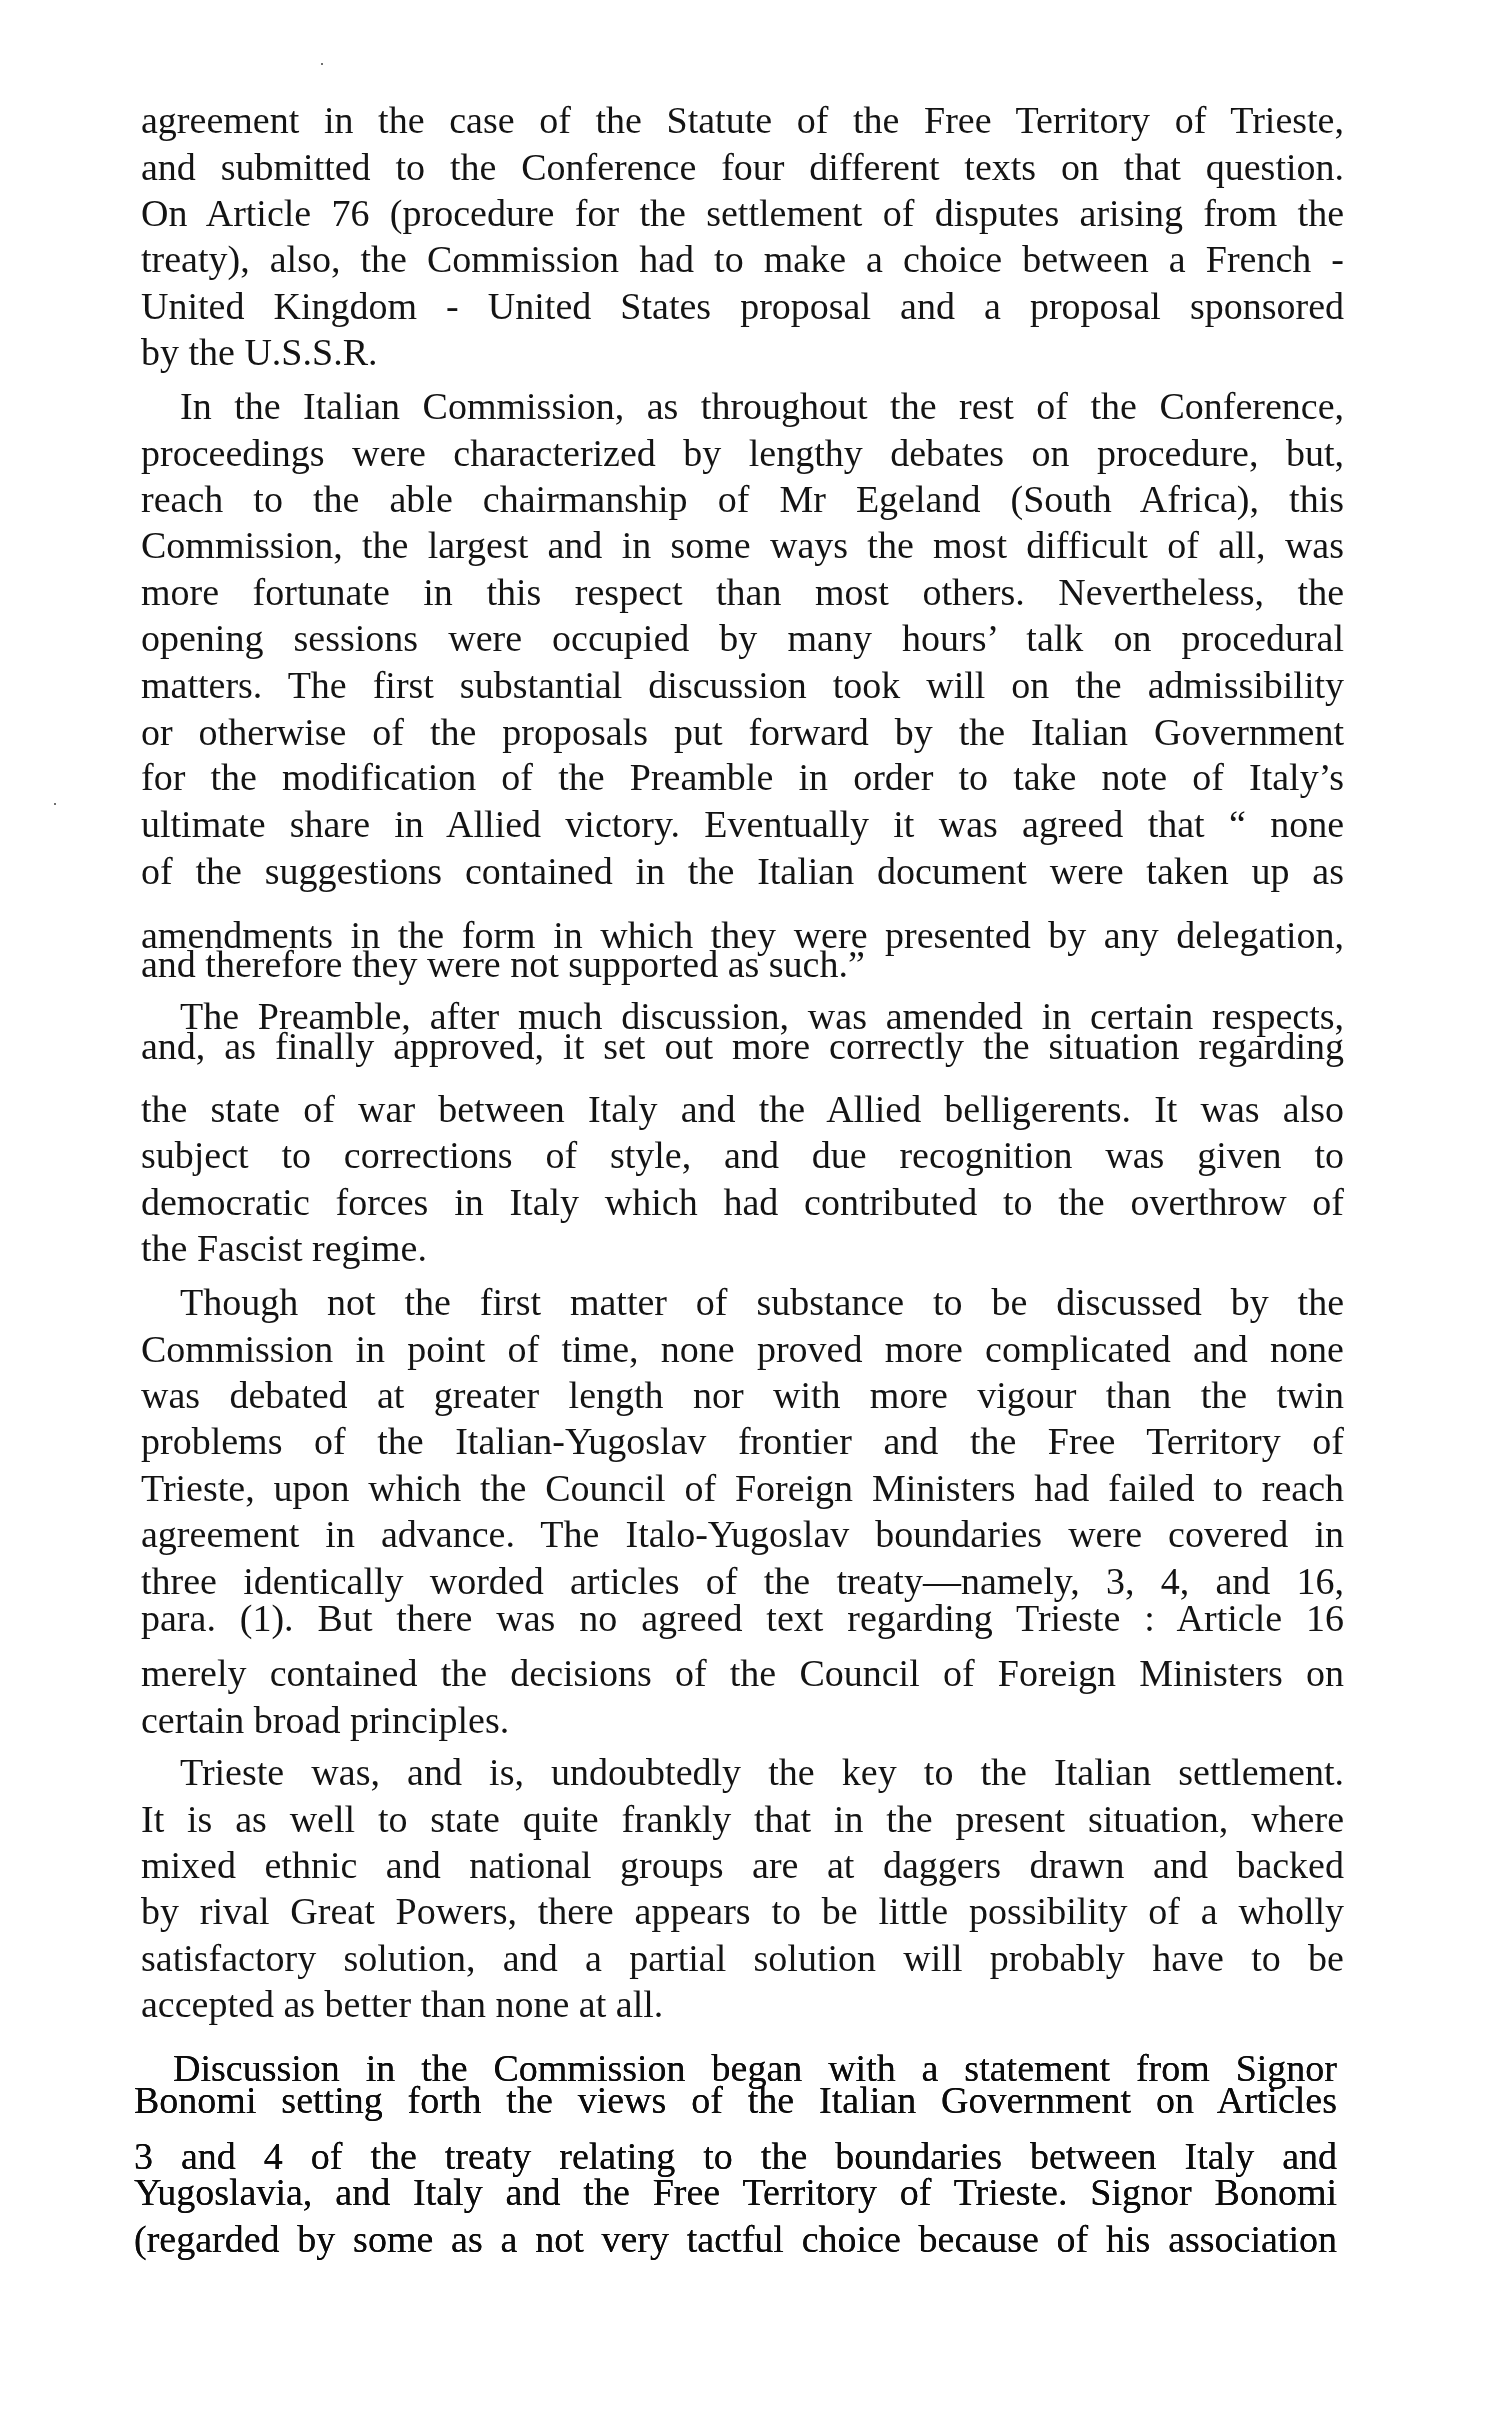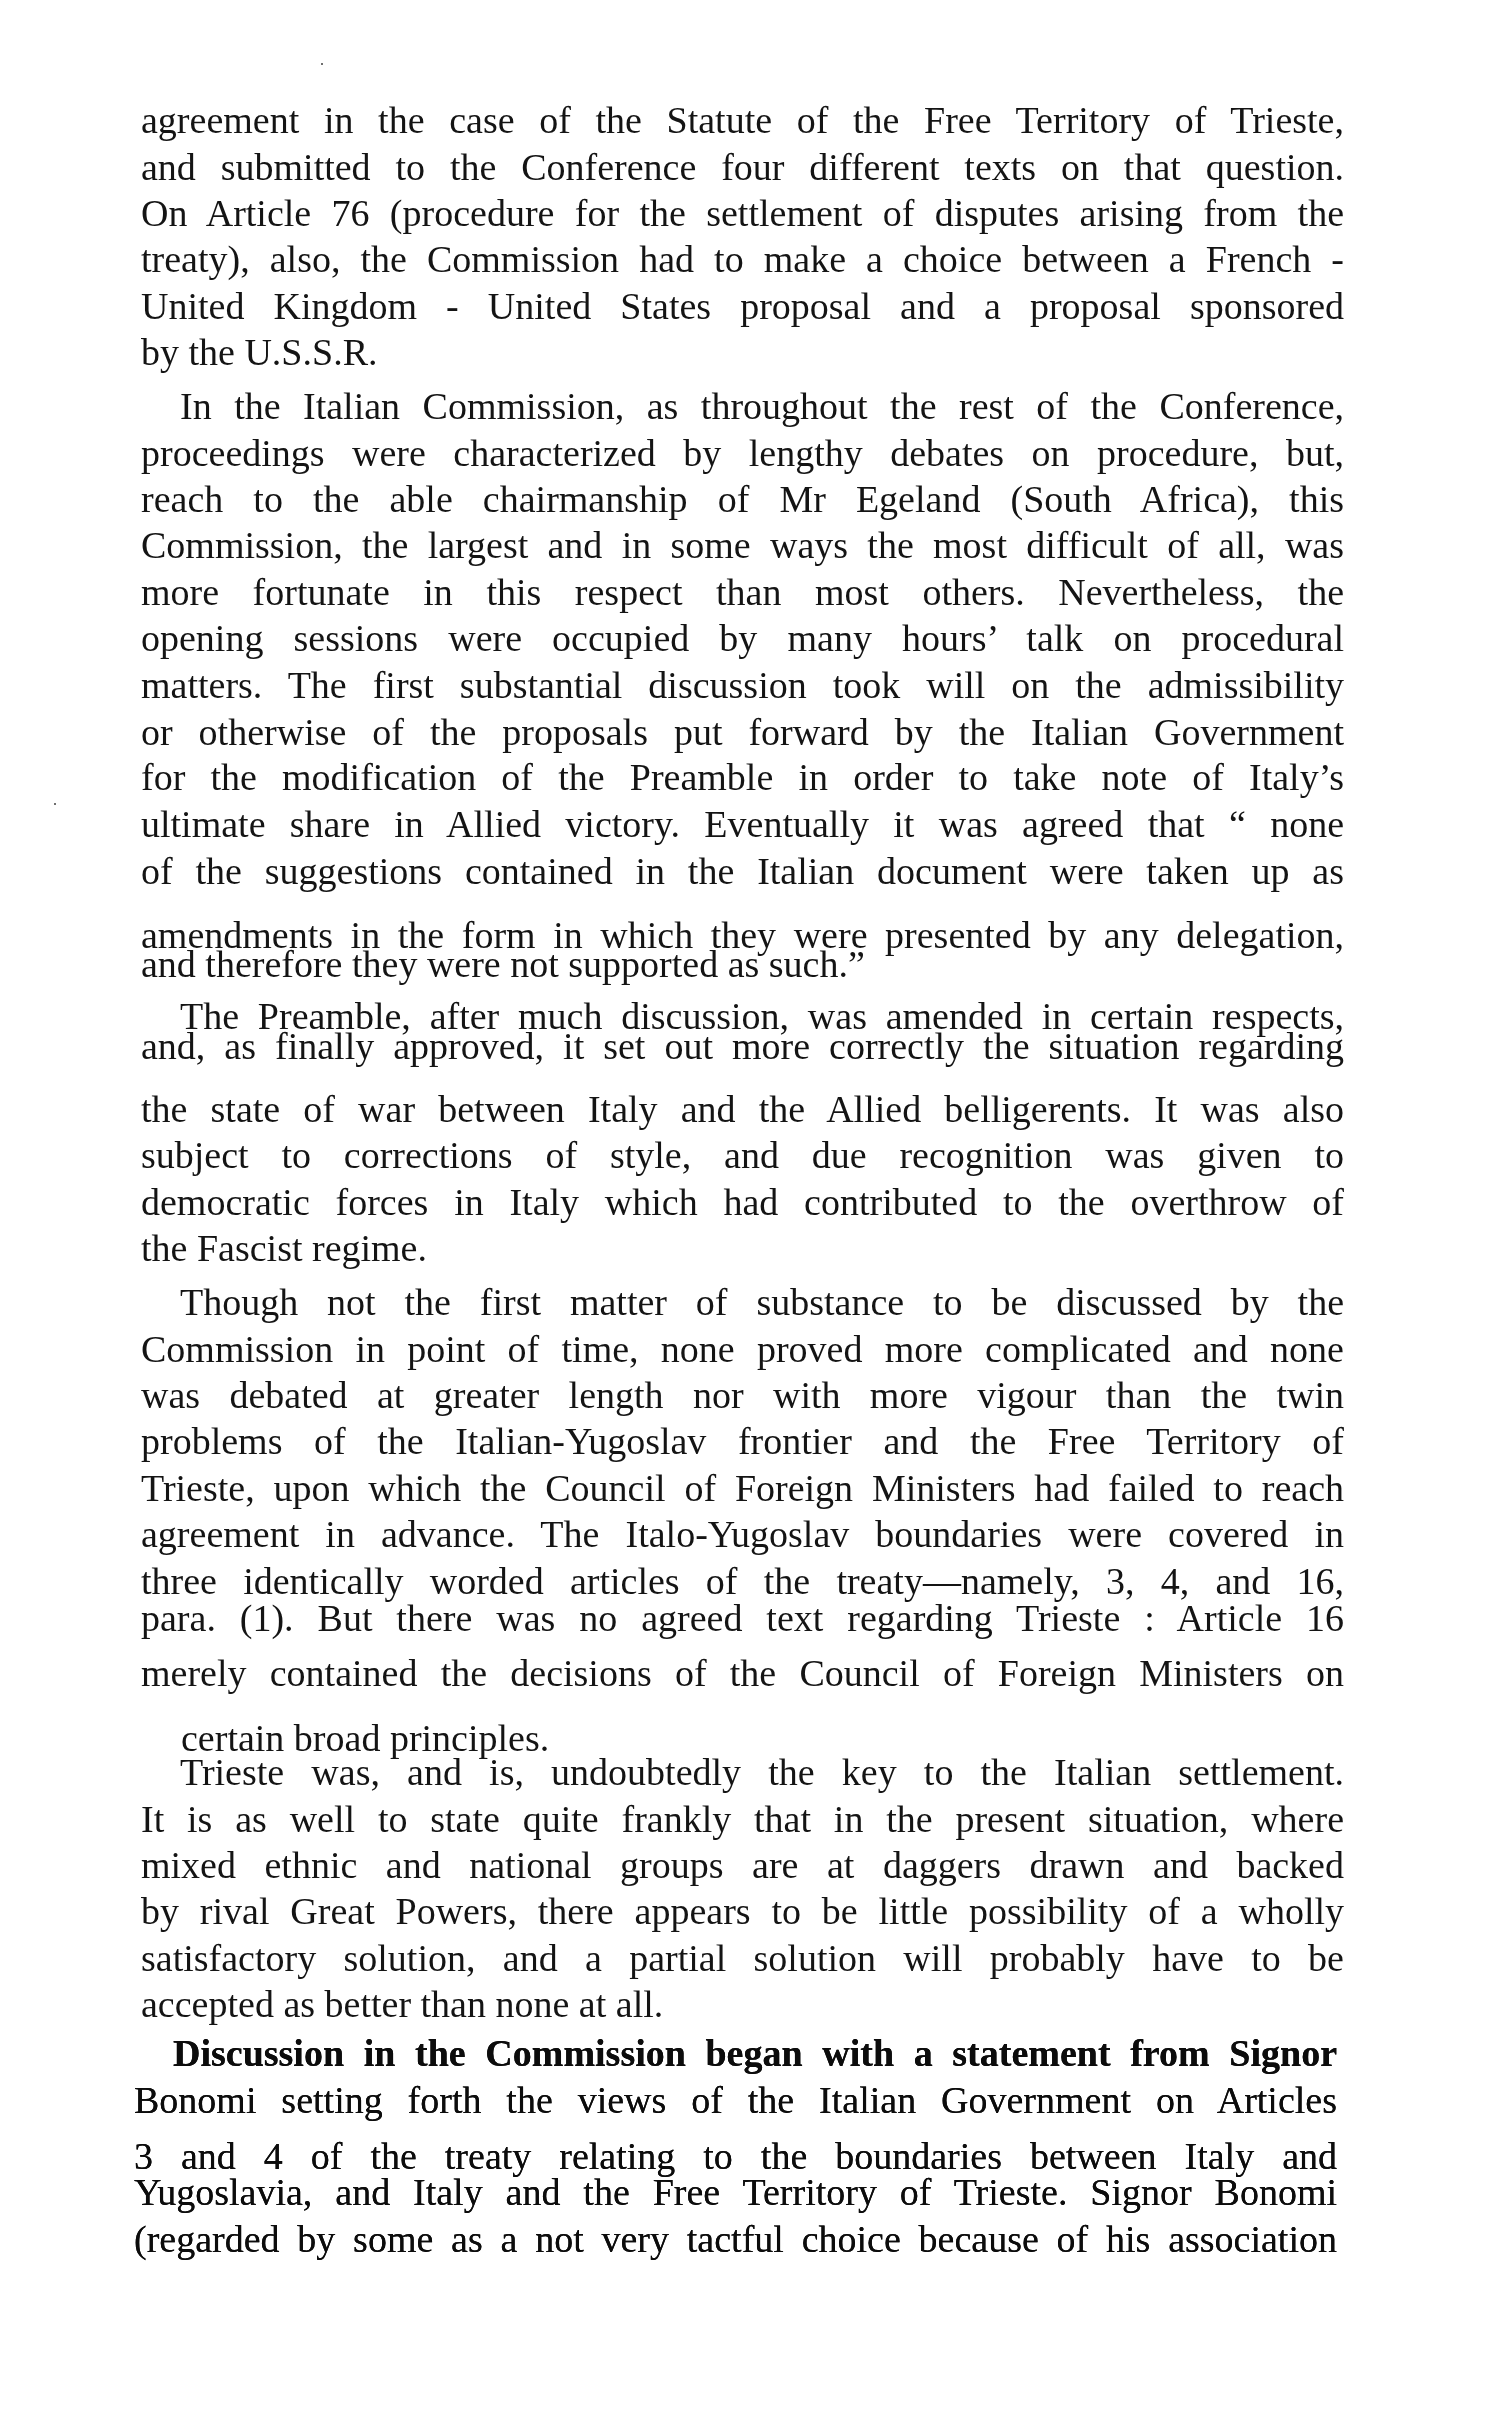--- a/index.html
+++ b/index.html
@@ -110,32 +110,32 @@
       <div class="para" style="top: 1279px;">
         <div class="line first" style="top: 0px;">Though not the first matter of substance to be discussed by the</div>
         <div class="line" style="top: 47px;">Commission in point of time, none proved more complicated and none</div>
         <div class="line" style="top: 93px;">was debated at greater length nor with more vigour than the twin</div>
         <div class="line" style="top: 139px;">problems of the Italian-Yugoslav frontier and the Free Territory of</div>
         <div class="line" style="top: 186px;">Trieste, upon which the Council of Foreign Ministers had failed to reach</div>
         <div class="line" style="top: 232px;">agreement in advance.  The Italo-Yugoslav boundaries were covered in</div>
         <div class="line" style="top: 279px;">three identically worded articles of the treaty—namely, 3, 4, and 16,</div>
         <div class="line" style="top: 316px;">para. (1).  But there was no agreed text regarding Trieste :  Article 16</div>
         <div class="line" style="top: 371px;">merely contained the decisions of the Council of Foreign Ministers on</div>
-        <div class="line last" style="top: 436px; margin-left: 40px;">certain broad principles.</div>
+        <div class="line last" style="top: 418px;">certain broad principles.</div>
       </div>
       <div class="para" style="top: 1749px;">
         <div class="line first" style="top: 0px;">Trieste was, and is, undoubtedly the key to the Italian settlement.</div>
         <div class="line" style="top: 47px;">It is as well to state quite frankly that in the present situation, where</div>
         <div class="line" style="top: 93px;">mixed ethnic and national groups are at daggers drawn and backed</div>
         <div class="line" style="top: 139px;">by rival Great Powers, there appears to be little possibility of a wholly</div>
         <div class="line" style="top: 186px;">satisfactory solution, and a partial solution will probably have to be</div>
         <div class="line last" style="top: 232px;">accepted as better than none at all.</div>
       </div>
       <div class="para heavy" style="top: 2030px;">
-        <div class="line first" style="top: 0px; font-weight: bold;">Discussion in the Commission began with a statement from Signor</div>
+        <div class="line first" style="top: 15px;">Discussion in the Commission began with a statement from Signor</div>
         <div class="line" style="top: 47px;">Bonomi setting forth the views of the Italian Government on Articles</div>
         <div class="line" style="top: 103px;">3 and 4 of the treaty relating to the boundaries between Italy and</div>
         <div class="line" style="top: 139px;">Yugoslavia, and Italy and the Free Territory of Trieste.  Signor Bonomi</div>
         <div class="line" style="top: 186px;">(regarded by some as a not very tactful choice because of his association</div>
       </div>
     </div>
 
 </div>
 
 

